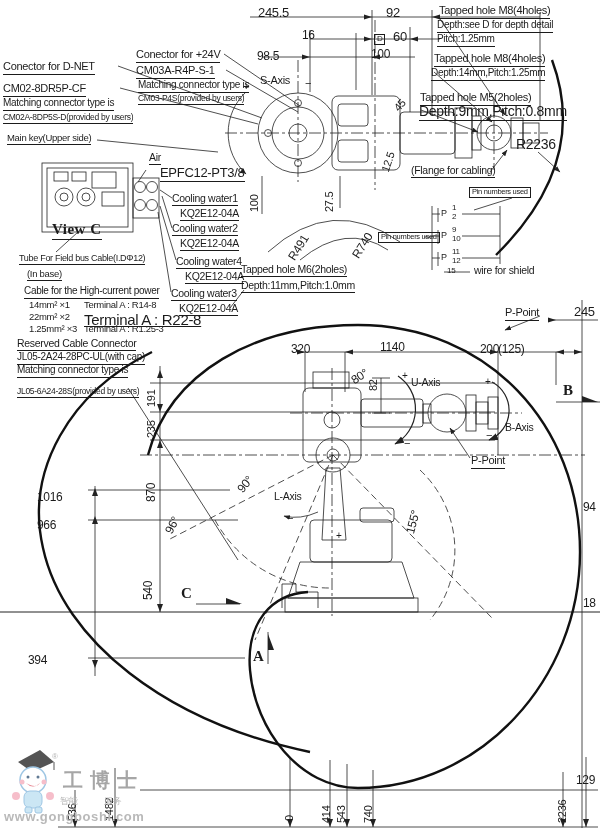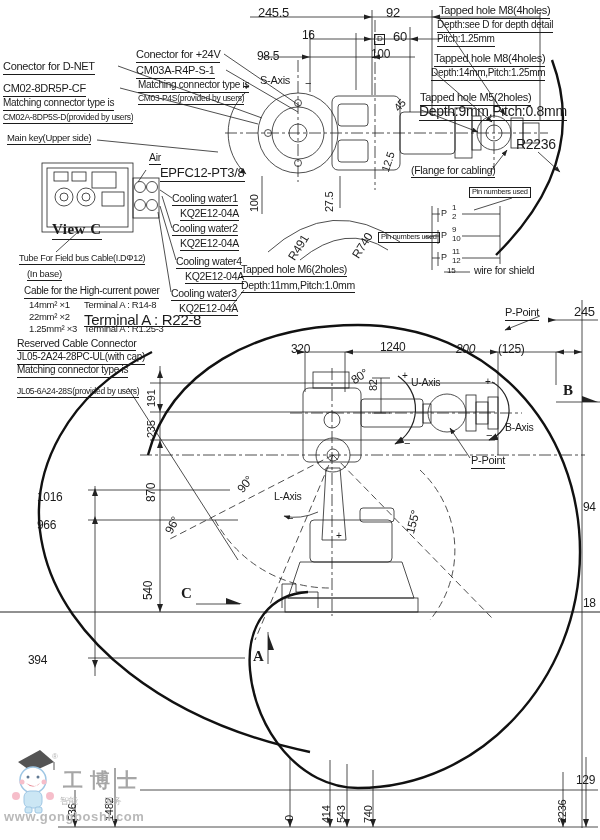--- a/index.html
+++ b/index.html
@@ -325,22 +325,22 @@
       <div class="lbl u" style="left: 241px; top: 280px; font-size: 10.5px;">Depth:11mm,Pitch:1.0mm</div>
       <div class="lbl" style="left: 286px; top: 256px; font-size: 12px; transform: rotate(-58deg);">R491</div>
       <div class="lbl" style="left: 350px; top: 254px; font-size: 12px; transform: rotate(-58deg);">R740</div>
       <div class="lbl" style="left: 324px; top: 212px; font-size: 11px; transform: rotate(-90deg);">27.5</div>
       <div class="lbl" style="left: 249px; top: 212px; font-size: 11px; transform: rotate(-90deg);">100</div>
       <div class="lbl" style="left: 380px; top: 170px; font-size: 11px; transform: rotate(-72deg);">12.5</div>
       <div class="lbl" style="left: 392px; top: 106px; font-size: 11px; transform: rotate(-48deg);">45</div>
       <div class="lbl u" style="left: 505px; top: 307px; font-size: 11px;">P-Point</div>
       <div class="lbl" style="left: 574px; top: 305px; font-size: 13px;">245</div>
       <div class="lbl" style="left: 291px; top: 343px; font-size: 12px;">320</div>
-      <div class="lbl" style="left: 380px; top: 341px; font-size: 12px;">1240</div>
-      <div class="lbl" style="left: 456px; top: 343px; font-size: 12px; font-style: italic;">200</div>
+      <div class="lbl" style="left: 380px; top: 341px; font-size: 12px;">1140</div>
+      <div class="lbl" style="left: 480px; top: 343px; font-size: 12px;">200</div>
       <div class="lbl" style="left: 498px; top: 343px; font-size: 12px;">(125)</div>
       <div class="lbl" style="left: 349px; top: 376px; font-size: 12px; transform: rotate(-33deg);">80°</div>
       <div class="lbl" style="left: 368px; top: 391px; font-size: 11px; transform: rotate(-90deg);">82</div>
       <div class="lbl" style="left: 411px; top: 377px; font-size: 10.5px;">U-Axis</div>
       <div class="lbl" style="left: 402px; top: 371px; font-size: 10px;">+</div>
       <div class="lbl" style="left: 404px; top: 438px; font-size: 11px;">−</div>
       <div class="lbl serif" style="left: 563px; top: 383px; font-size: 15px;">B</div>
       <div class="lbl" style="left: 505px; top: 422px; font-size: 10.5px;">B-Axis</div>
       <div class="lbl" style="left: 485px; top: 377px; font-size: 10px;">+</div>
       <div class="lbl" style="left: 486px; top: 430px; font-size: 11px;">−</div>

